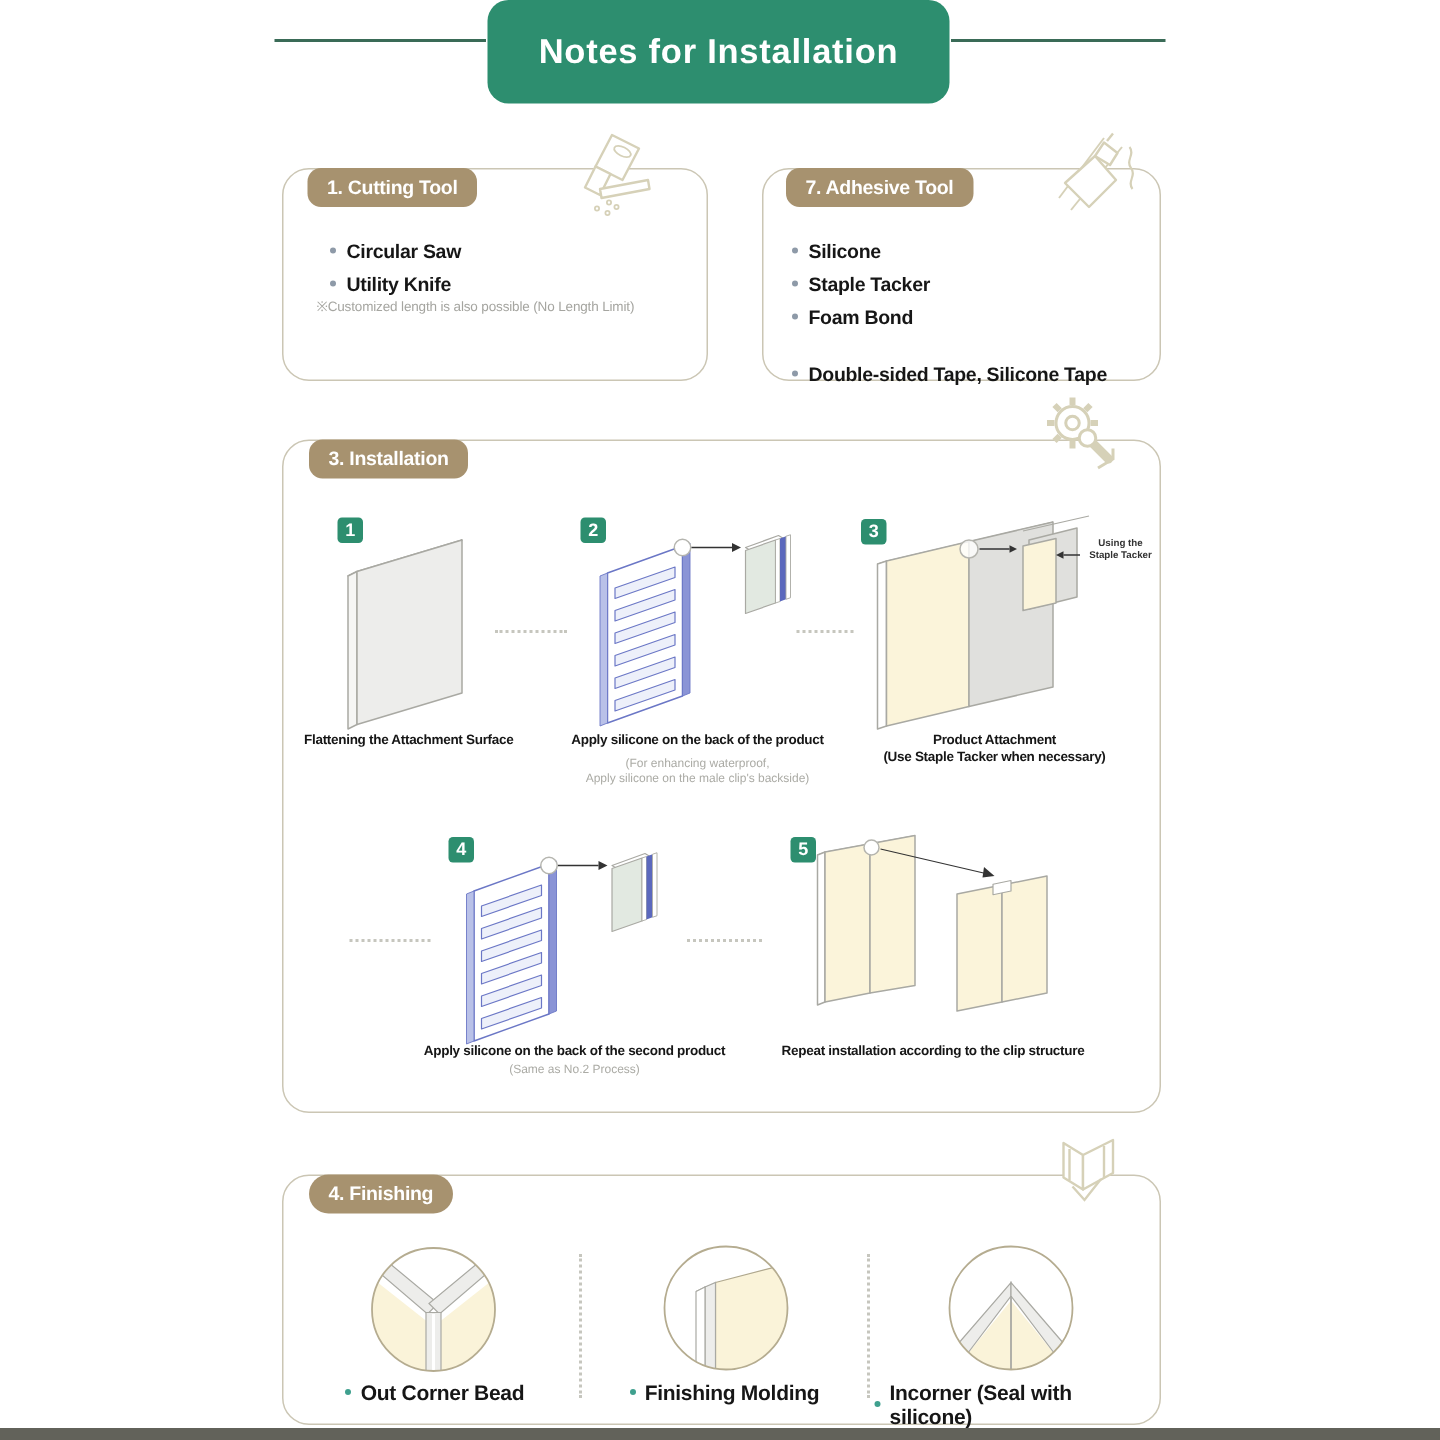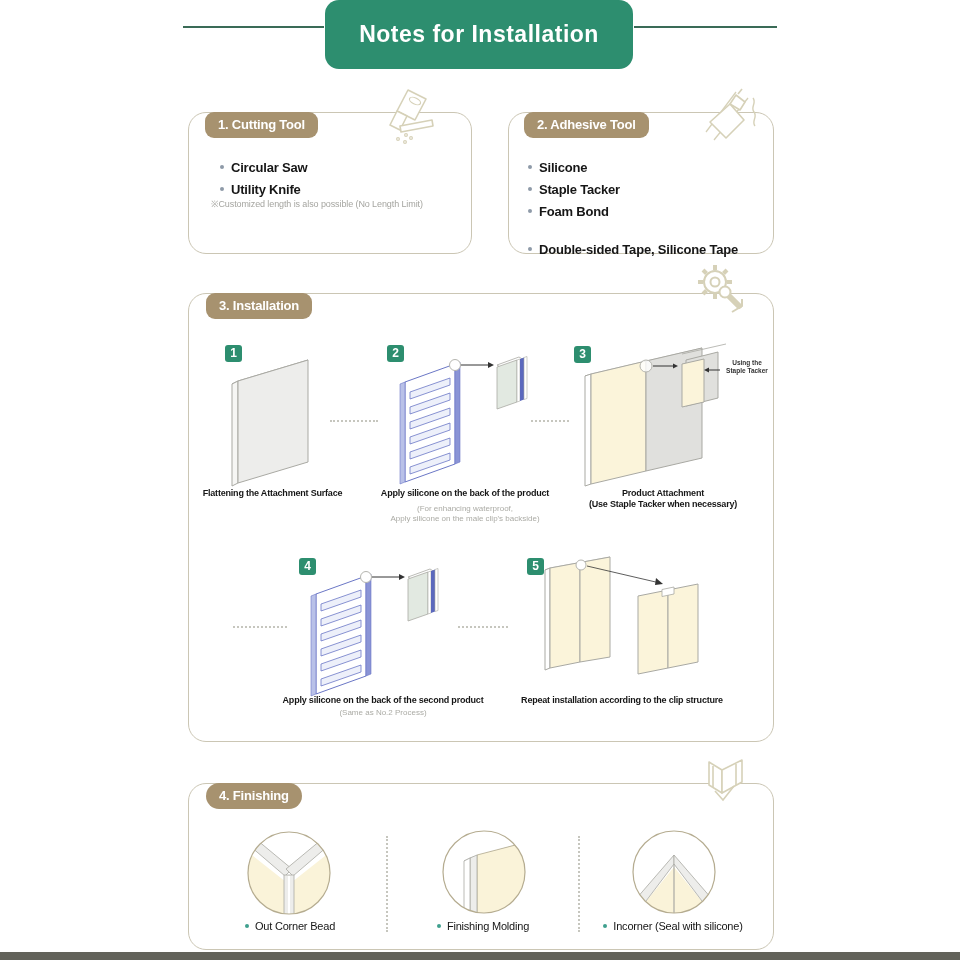--- a/index.html
+++ b/index.html
@@ -41,21 +41,21 @@
     text-align:center;letter-spacing:-.2px;line-height:11px;}
   .subcaption{position:absolute;font-size:8px;color:#ABABA5;text-align:center;line-height:10px;}
   .annotation{position:absolute;font-size:6.5px;font-weight:bold;color:#333;
     text-align:center;line-height:8px;}
   .annotation span{display:block;}
   .dotline{position:absolute;border-top:2px dotted #C6C6BE;height:0;}
   .dotv{position:absolute;border-left:2px dotted #C6C6BE;width:0;}
 
   
   .fin-caption{position:absolute;display:flex;align-items:center;justify-content:center;gap:6px;
-    font-weight:normal;font-size:11px;color:#161616;letter-spacing:-.2px;}
+    font-weight:bold;font-size:14px;color:#161616;letter-spacing:-.2px;}
   .fin-dot{width:4px;height:4px;border-radius:50%;background:#3FA08E;flex:0 0 auto;}
 
   .bottom-bar{position:absolute;left:0;top:952px;width:960px;height:8px;background:#62625A;}
 </style>
 </head>
 <body>
 
 <div class="hline" style="left:183px;top:26px;width:141px;"></div>
 <div class="header-box">
   <span class="header-title">Notes for Installation</span>
@@ -86,21 +86,21 @@
     <span>Circular Saw</span>
   </li>
   <li class="tool-item">
     <span class="dot"></span>
     <span>Utility Knife</span>
   </li>
 </ul>
 <div class="note" style="left:211px;top:197px;">※Customized length is also possible (No Length Limit)</div>
 
 <div class="box" style="left:508px;top:112px;width:264px;height:140px;"></div>
-<div class="sec-label" style="left:524px;top:112px;">2. Adhesive Tool</div>
+<div class="sec-label" style="left:524px;top:112px;">7. Adhesive Tool</div>
 
 <svg class="abs" style="left:700px;top:86px;" width="64" height="66" viewBox="0 0 64 66">
   <g stroke="#D6D1B8" stroke-width="1.3" fill="none">
     <line x1="6" y1="46" x2="36" y2="6"></line>
     <line x1="14" y1="54" x2="48" y2="12"></line>
   </g>
   <g stroke="#D6D1B8" stroke-width="1.6" fill="#FFFFFF" stroke-linejoin="round">
     <polygon points="10,36 30,18 44,34 26,52"></polygon>
     <polygon points="30,18 36,9 45,16 40,24"></polygon>
     <line x1="38" y1="8" x2="42" y2="3"></line>

